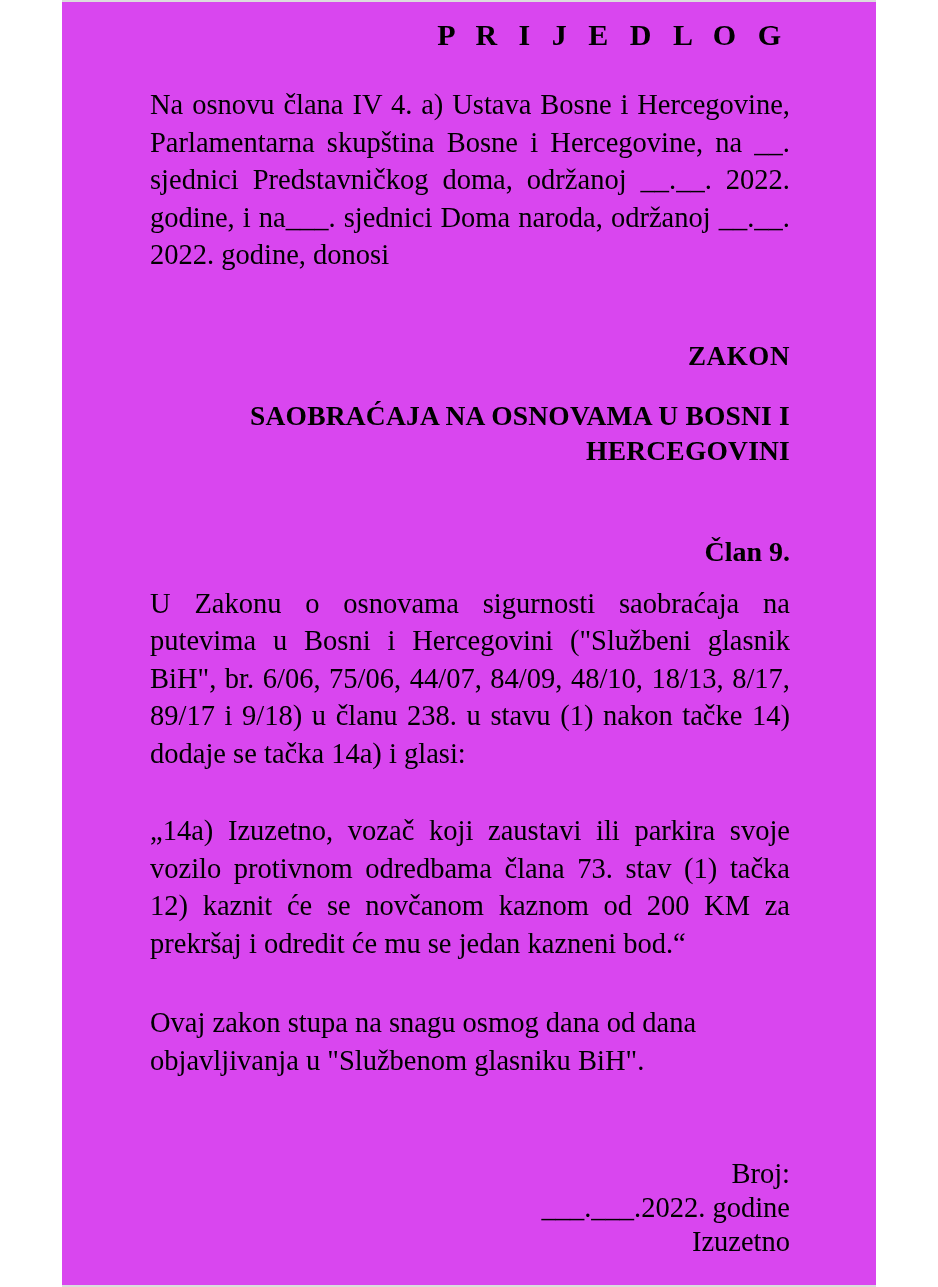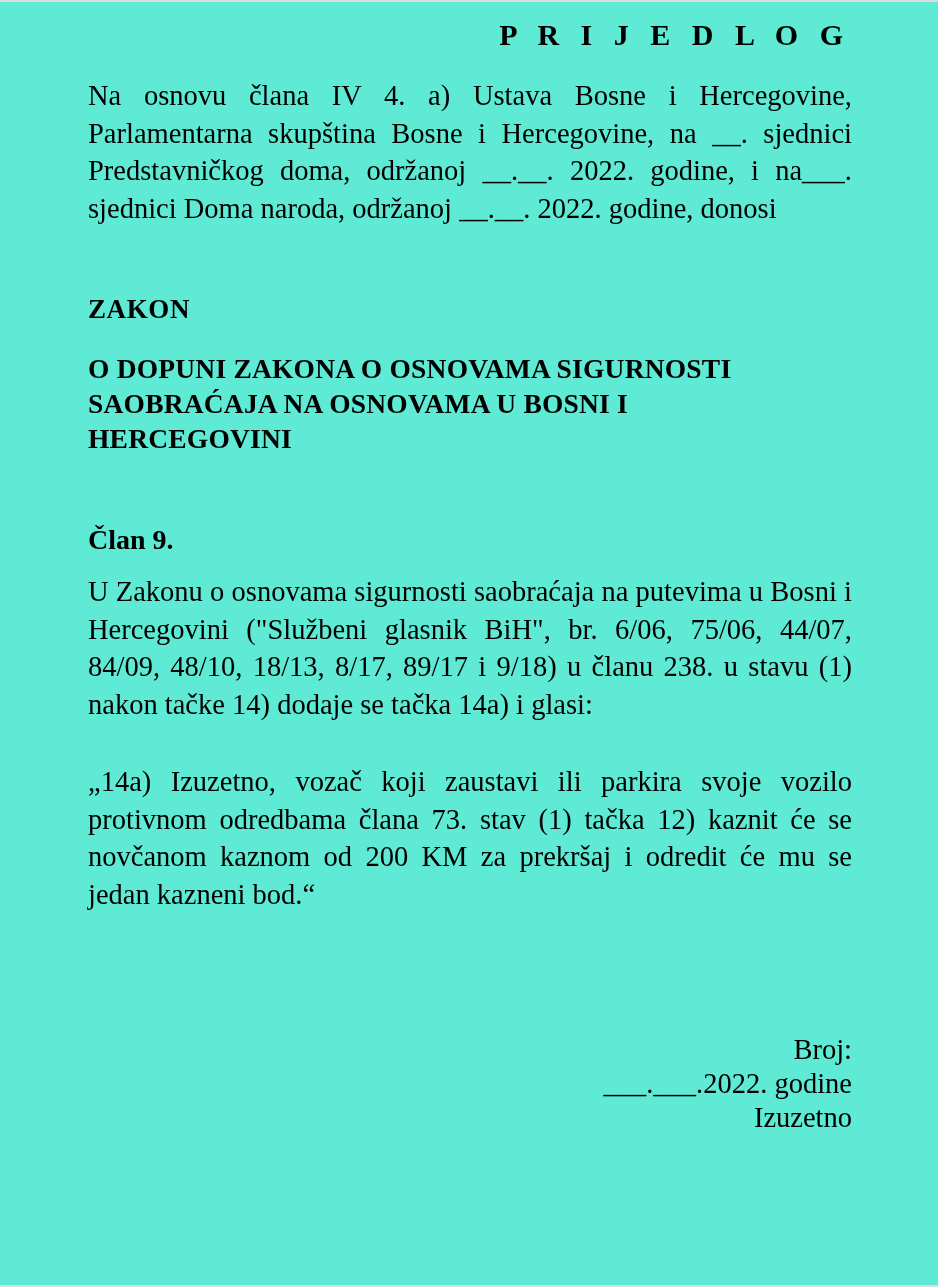--- a/index.html
+++ b/index.html
@@ -9,24 +9,24 @@
     background: #ffffff;
   }
 
   body {
     font-family: "Liberation Serif", "DejaVu Serif", serif;
     color: #000000;
   }
 
   .page {
     position: relative;
-    width: 938px;
+    width: 814px;
     height: 1287px;
     margin: 0 auto;
-    background: #5eead4;
+    background: #d946ef;
     box-sizing: border-box;
     overflow: hidden;
     border-top: 2px solid #dcdcdc;
     border-bottom: 2px solid #dcdcdc;
   }
 
   .content {
     position: absolute;
     left: 88px;
     right: 86px;
@@ -48,36 +48,36 @@
   
   .para {
     font-size: 28.5px;
     line-height: 37.5px;
     text-align: justify;
     text-justify: inter-word;
     margin: 0;
   }
 
   .para-intro {
-    margin-top: 27px;
+    margin-top: 36px;
   }
 
   .para-last-left {
     text-align: left;
   }
 
   .spacer-lg  { height: 66px; }
   .spacer-md  { height: 40px; }
   .spacer-sm  { height: 26px; }
   .spacer-xs  { height: 16px; }
   .spacer-foot { height: 78px; }
 
   
   .heading-center {
-    text-align: left;
+    text-align: right;
     font-weight: bold;
     margin: 0;
   }
 
   .heading-zakon {
     font-size: 27px;
     line-height: 1.2;
     letter-spacing: 0.6px;
   }
 
@@ -113,21 +113,20 @@
 
     <div class="doc-title">P R I J E D L O G</div>
 
     <p class="para para-intro">Na osnovu člana IV 4. a) Ustava Bosne i Hercegovine, Parlamentarna skupština Bosne i Hercegovine, na __. sjednici Predstavničkog doma, održanoj __.__. 2022. godine, i na___. sjednici Doma naroda, održanoj __.__. 2022. godine, donosi</p>
 
     <div class="spacer-lg"></div>
 
     <div class="heading-center heading-zakon">ZAKON</div>
 
     <div class="heading-center heading-law">
-      <div>O DOPUNI ZAKONA O OSNOVAMA SIGURNOSTI</div>
       <div>SAOBRAĆAJA NA OSNOVAMA U BOSNI I</div>
       <div>HERCEGOVINI</div>
     </div>
 
     <div class="spacer-lg"></div>
 
     <div class="heading-center heading-clan">Član 9.</div>
 
     <div class="spacer-xs"></div>
 
@@ -135,20 +134,21 @@
 
     <div class="spacer-md"></div>
 
     <p class="para">„14a) Izuzetno, vozač koji zaustavi ili parkira svoje vozilo protivnom odredbama člana 73. stav (1) tačka 12) kaznit će se novčanom kaznom od 200 KM za prekršaj i odredit će mu se jedan kazneni bod.“</p>
 
     <div class="spacer-sm"></div>
 
 
     <div class="spacer-xs"></div>
 
+    <p class="para para-last-left">Ovaj zakon stupa na snagu osmog dana od dana objavljivanja u "Službenom glasniku BiH".</p>
 
     <div class="spacer-foot"></div>
 
     <div class="footer-block">
       <p class="footer-line">Broj:</p>
       <p class="footer-line">___.___.2022. godine</p>
       <p class="footer-line">Izuzetno</p>
     </div>
 
   </div>

